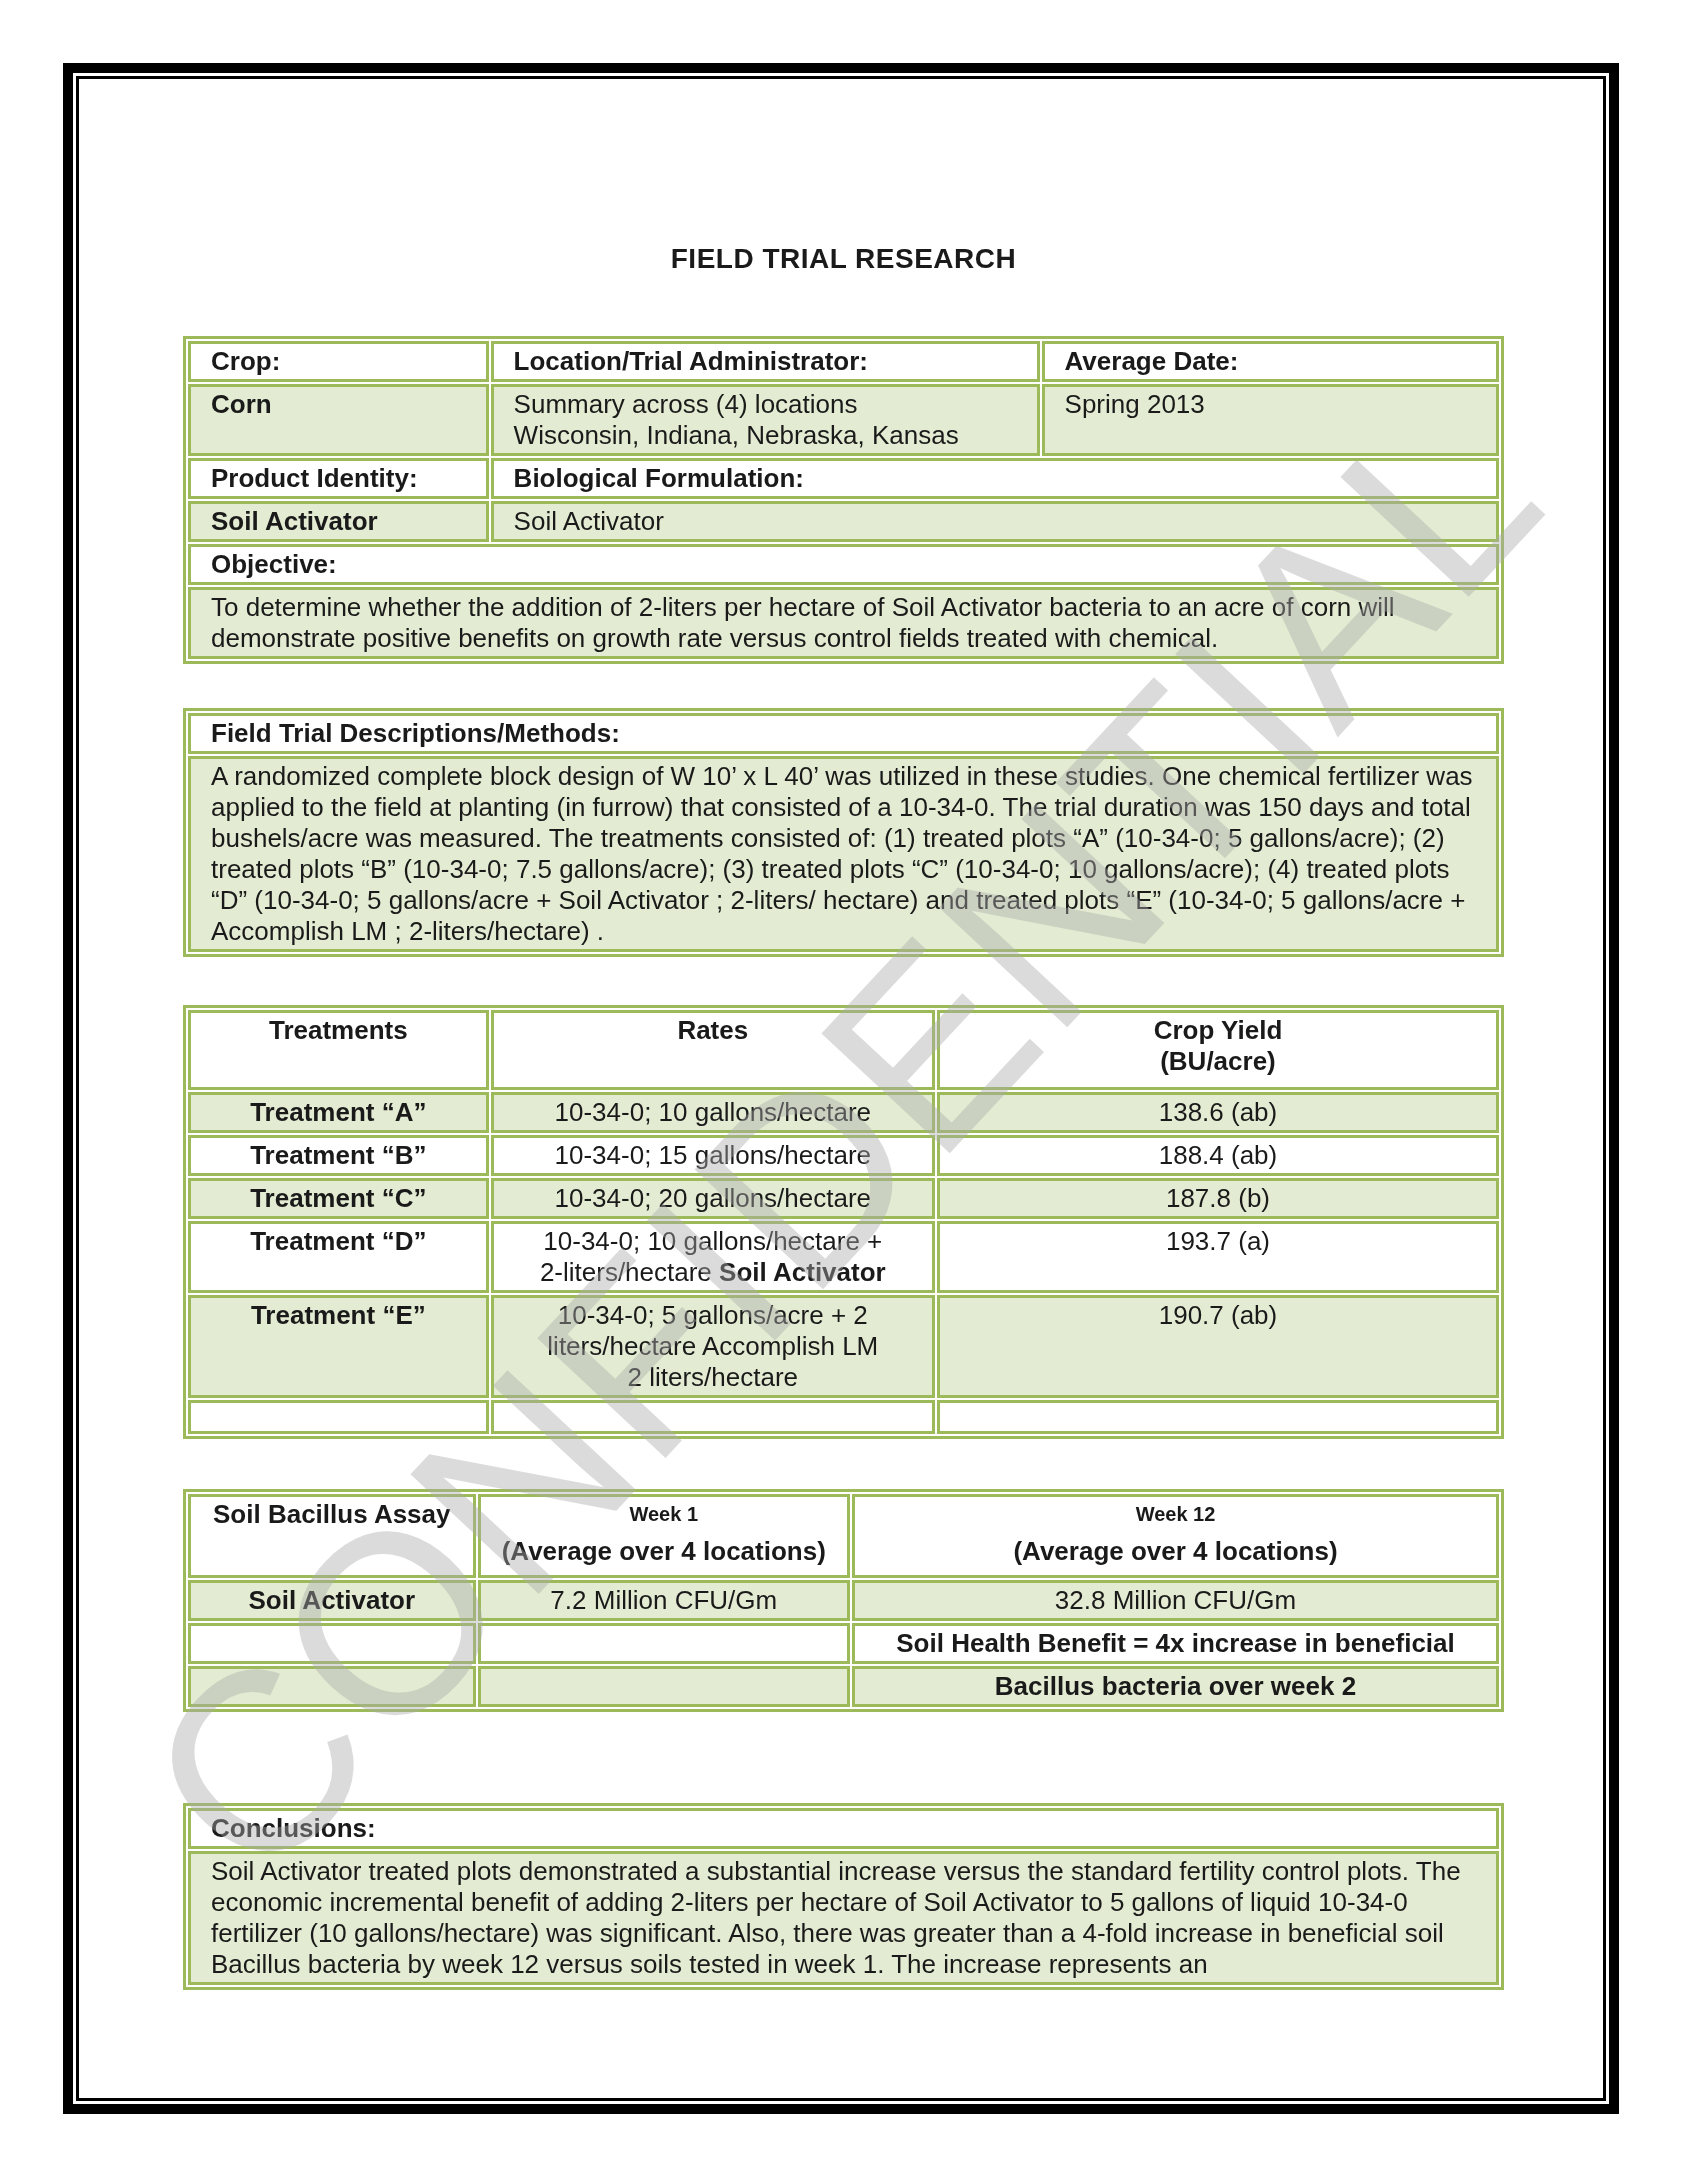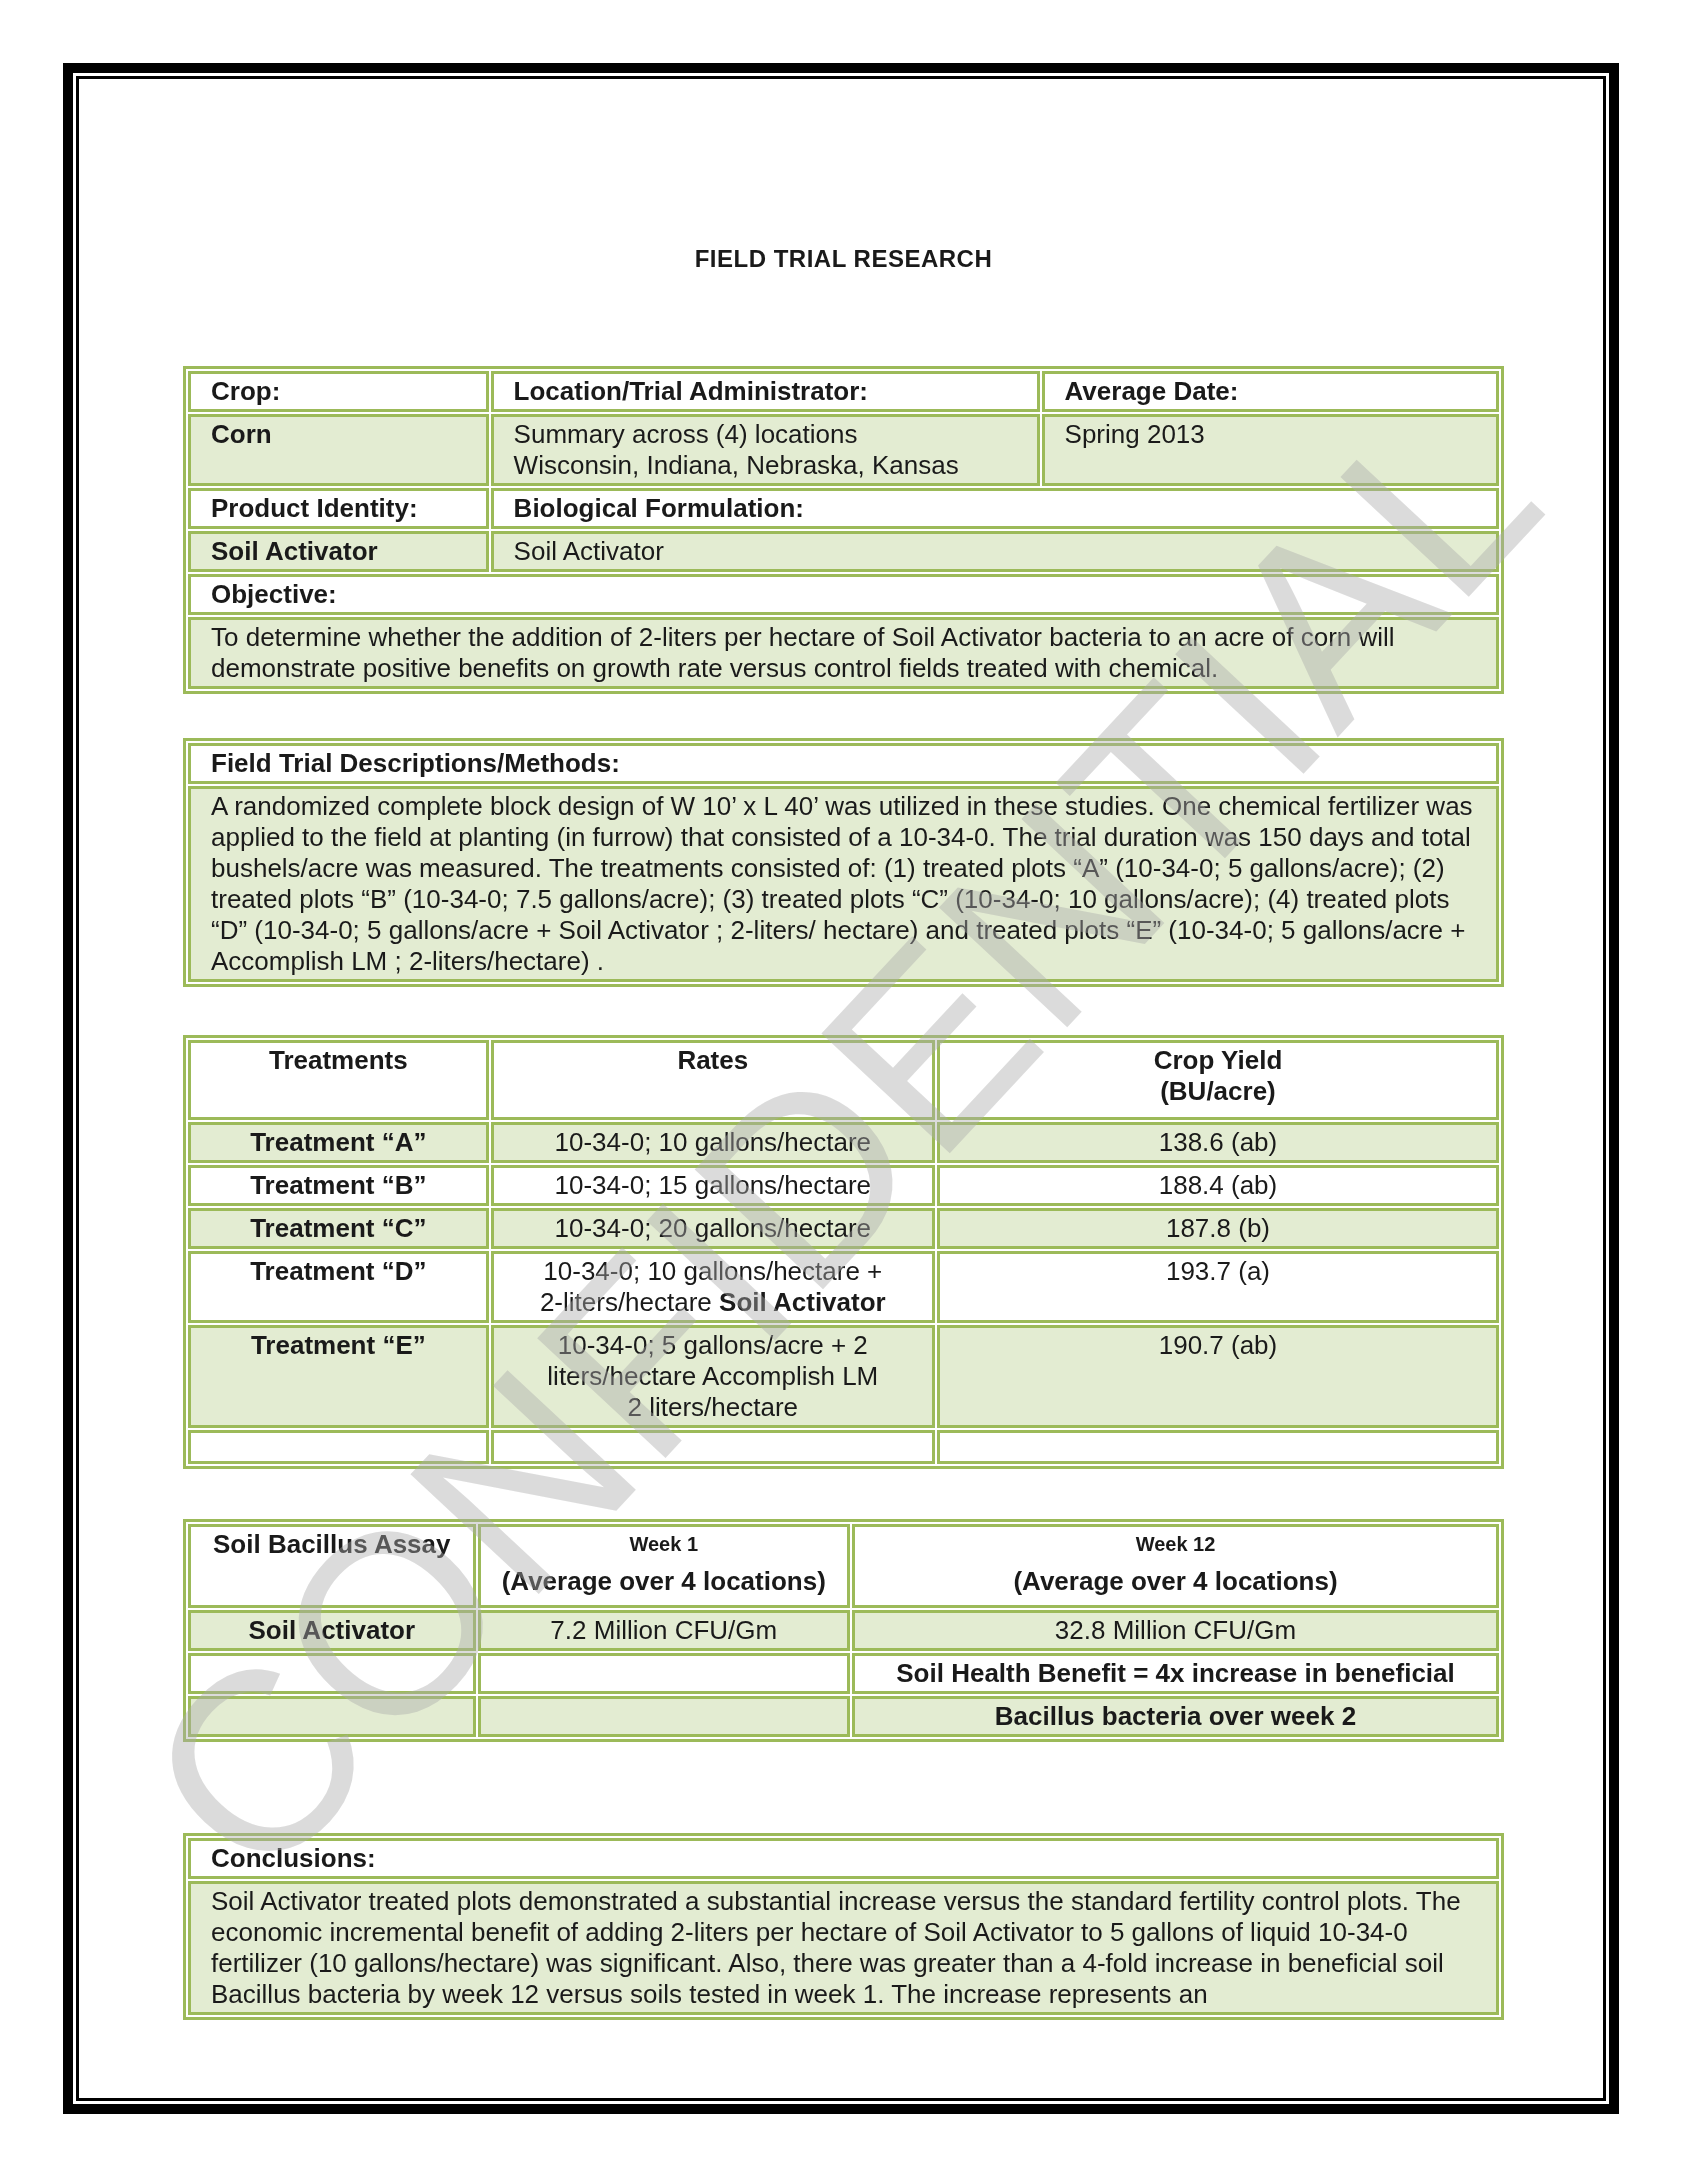--- a/index.html
+++ b/index.html
@@ -36,22 +36,22 @@
     color:var(--watermark-gray);opacity:0.42;
     z-index:3;pointer-events:none;
   }
   .content{
     position:absolute;inset:0;
     padding:0 99px 0 104px;
     z-index:1;
   }
   .doc-title{
     text-align:center;font-weight:bold;
-    font-size:24px;line-height:40px;letter-spacing:0.5px;
-    padding-top:160px;margin-bottom:87px;
+    font-size:28px;line-height:40px;letter-spacing:0.5px;
+    padding-top:160px;margin-bottom:57px;
   }
   table.doc-table{
     width:100%;
     border-collapse:separate;border-spacing:2.5px;
     border:3px solid var(--border-green);
     background:transparent;
     table-layout:fixed;
   }
   table.doc-table td{
     border:3px solid var(--border-green);

